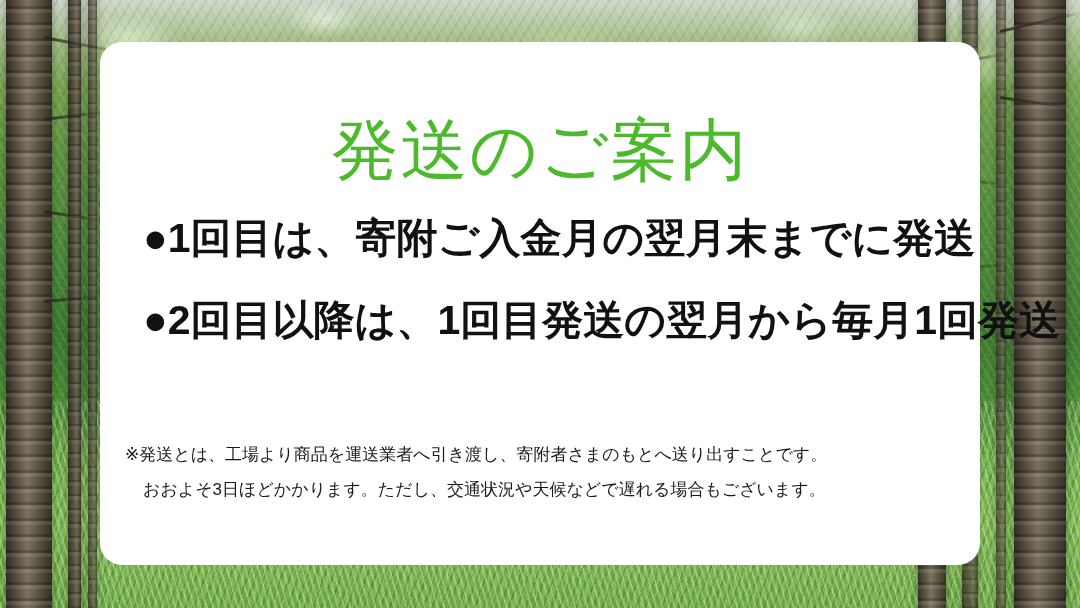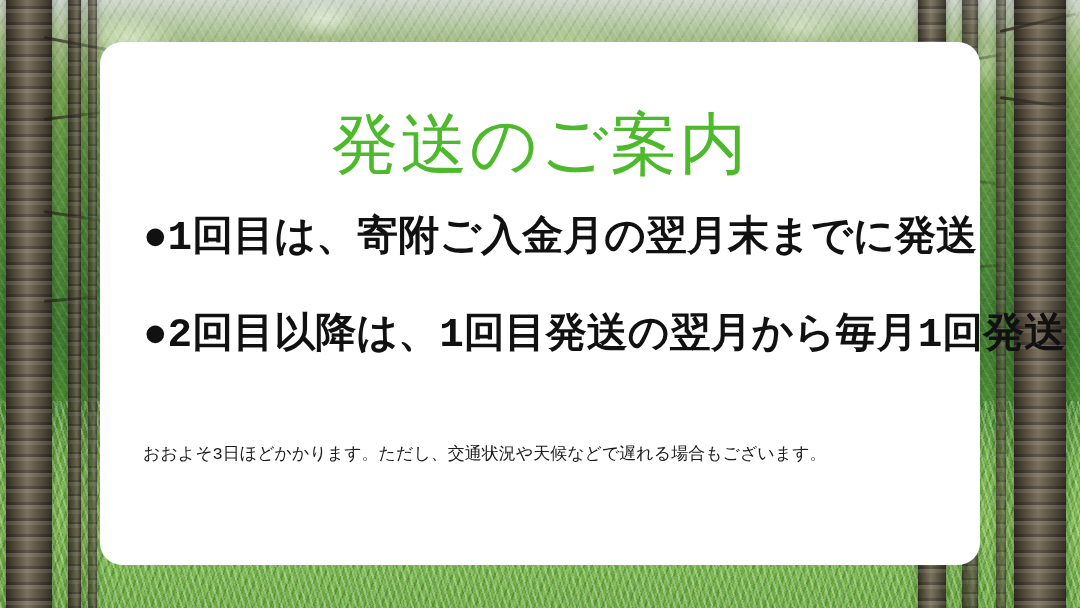--- a/index.html
+++ b/index.html
@@ -13,21 +13,20 @@
     height: 608px;
     overflow: hidden;
     font-family: "Liberation Sans", "DejaVu Sans", sans-serif;
   }
 
   #stage {
     position: relative;
     width: 1080px;
     height: 608px;
     overflow: hidden;
-    font-family: Liberation Mono, monospace;
   }
 
   
   .bg {
     position: absolute;
     inset: 0;
     background: linear-gradient(
         to bottom,
         #cfd8cd 0%,
         #a8c08d 6%,
@@ -132,21 +131,21 @@
     right: 24px;
   }
   .bullet-line {
     color: #111111;
     font-size: 41px;
     line-height: 1.0;
     font-weight: 700;
     white-space: nowrap;
   }
   .bullet-block { margin-bottom: 0; }
-  .bullet-block + .bullet-block { margin-top: 56px; }
+  .bullet-block + .bullet-block { margin-top: 41px; }
   .bullet-line.indent { padding-left: 23px; margin-top: 16px; }
 
   .mark {
     background-image: linear-gradient(to top, #94d190 0%, #94d190 11px, rgba(0,0,0,0) 11px);
     background-repeat: no-repeat;
   }
 
   .notes {
     position: absolute;
     left: 25px;
@@ -204,17 +203,18 @@
         <div class="bullet-line">●1回目は、寄附ご入金月の翌月末までに発送</div>
       </div>
 
       <div class="bullet-block">
         <div class="bullet-line">●2回目以降は、1回目発送の翌月から毎月1回発送</div>
       </div>
 
     </div>
 
     <div class="notes">
+      <div class="note-line">※発送とは、工場より商品を運送業者へ引き渡し、寄附者さまのもとへ送り出すことです。</div>
       <div class="note-line ind">おおよそ3日ほどかかります。ただし、交通状況や天候などで遅れる場合もございます。</div>
     </div>
 
   </div>
 </div>
 
 </body></html>

